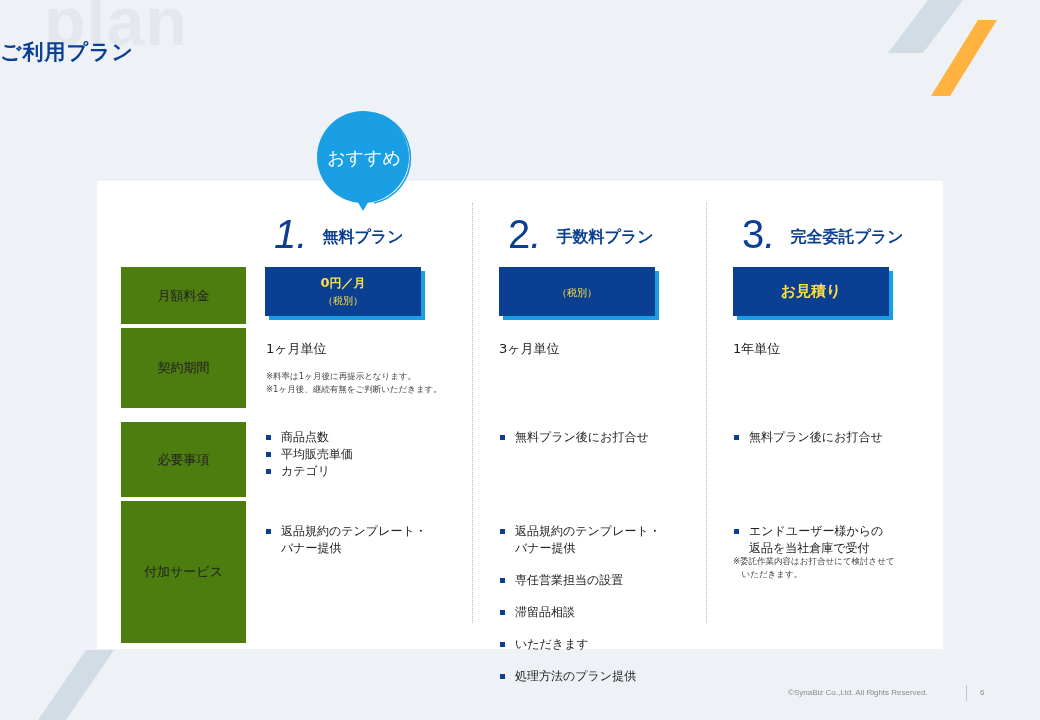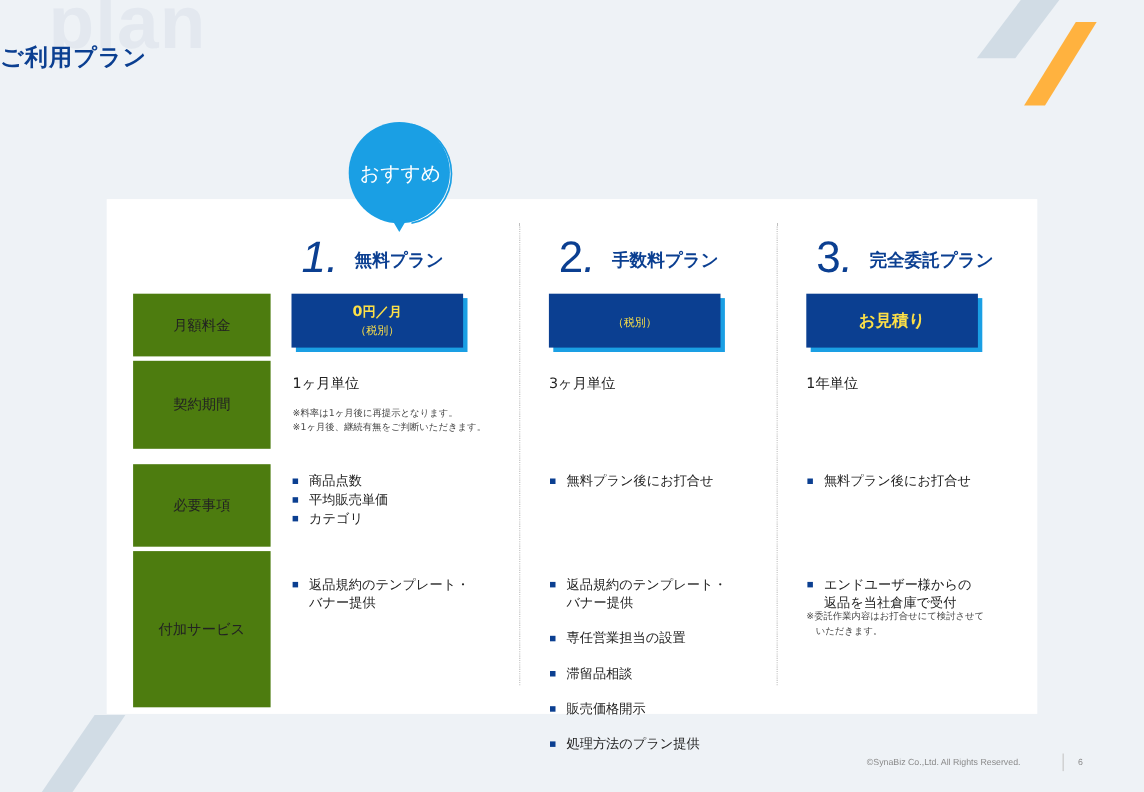--- a/index.html
+++ b/index.html
@@ -150,21 +150,21 @@
   <div class="period">3ヶ月単位</div>
 </div>
 <ul class="bullets cell" style="left:498px;top:429px;">
   <li>無料プラン後にお打合せ</li>
 </ul>
 <ul class="bullets cell" style="left:498px;top:508px;white-space:pre-line;">
   <li>返品規約のテンプレート・
 バナー提供</li>
   <li>専任営業担当の設置</li>
   <li>滞留品相談</li>
-  <li>販売価格開示</li>
+  <li>いただきます</li>
   <li>処理方法のプラン提供</li>
 </ul>
 
 <div class="plan-head" style="left:742px;">
   <span class="plan-num" style="font-style:normal">3</span>
     <span class="plan-num-dot">.</span>
   <span class="plan-name">完全委託プラン</span>
 </div>
 <div class="price-box" style="left:733px;">
   <div class="price-main big"><span></span><span>お見積り</span></div>

